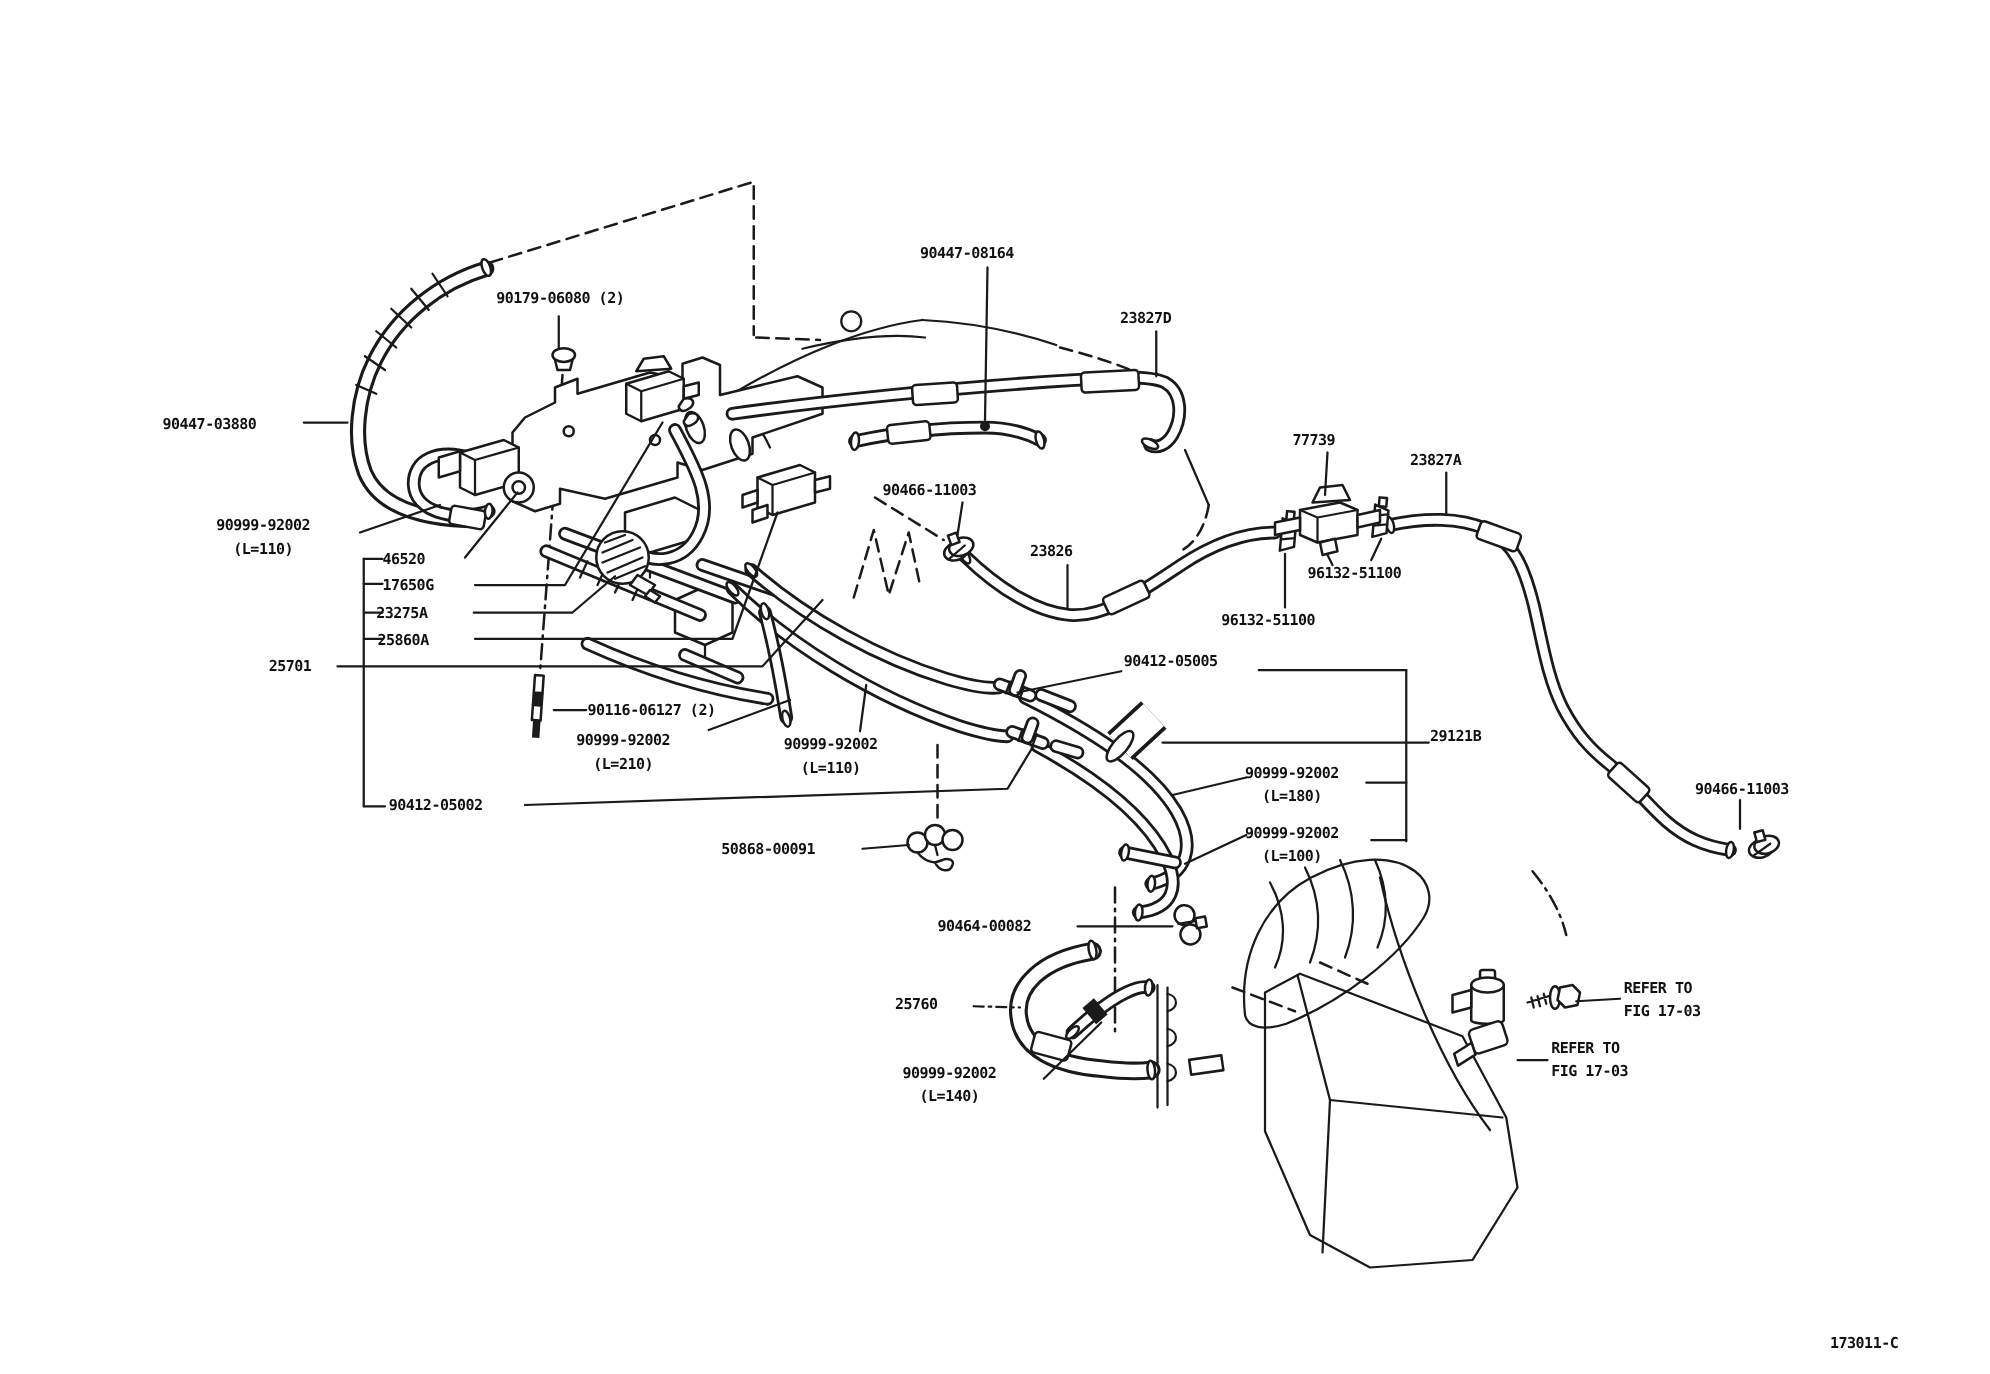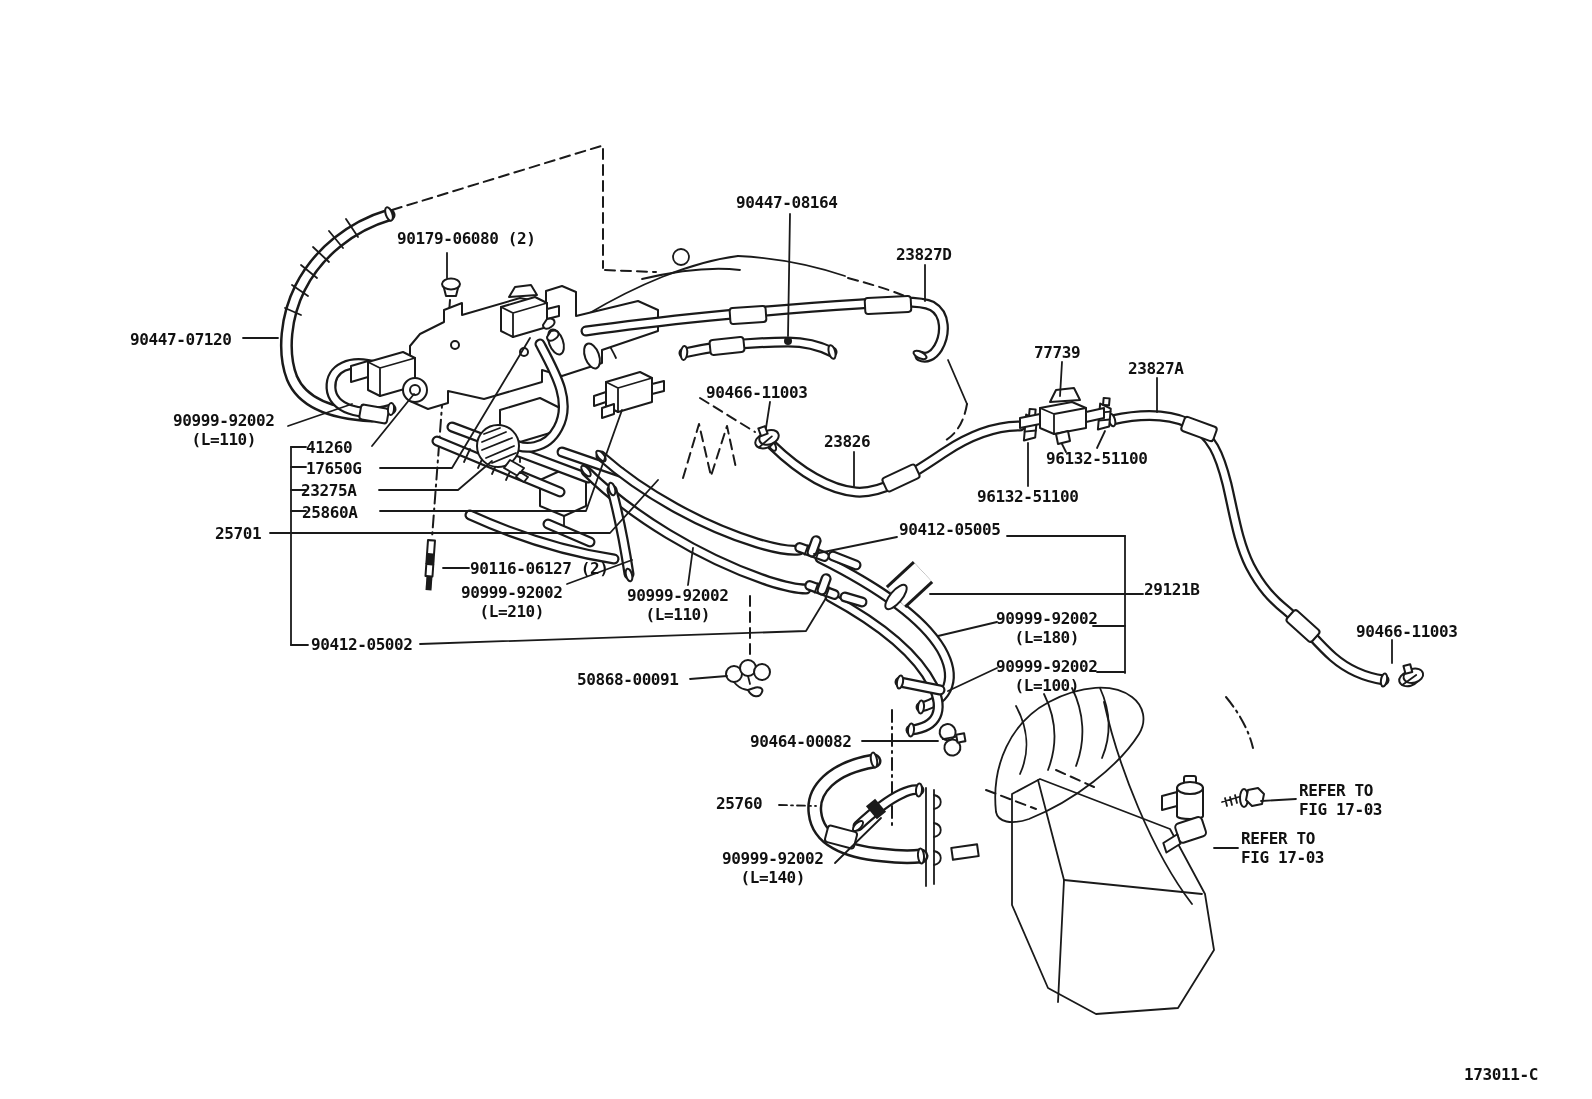--- a/index.html
+++ b/index.html
@@ -15,21 +15,21 @@
   .to{fill:none;stroke:#1a1a1a;stroke-width:13;stroke-linecap:round;}
   .ti{fill:none;stroke:#fff;stroke-width:8;stroke-linecap:round;}
   .so{fill:none;stroke:#1a1a1a;stroke-width:11;stroke-linecap:round;}
   .si{fill:none;stroke:#fff;stroke-width:6.5;stroke-linecap:round;}
   .bo{fill:none;stroke:#1a1a1a;stroke-width:15;stroke-linecap:round;}
   .bi{fill:none;stroke:#fff;stroke-width:10;stroke-linecap:round;}
   .co{fill:none;stroke:#1a1a1a;stroke-width:30;stroke-linecap:butt;}
   .ci{fill:none;stroke:#fff;stroke-width:24;stroke-linecap:butt;}
   .wh{fill:#fff;stroke:#1a1a1a;stroke-width:2;stroke-linejoin:round;}
   .bk{fill:#1a1a1a;stroke:none;}
-  .lbl{position:absolute;font-size:16px;line-height:19px;font-weight:bold;color:#111;
+  .lbl{position:absolute;font-size:12px;line-height:19px;font-weight:bold;color:#111;
        white-space:pre;letter-spacing:-0.4px;}
   .lbl .l2{display:block;text-align:center;}
   .lbl.la .l2{text-align:left;}
 </style>
 </head>
 <body>
 
 <div id="stage">
 
 <svg id="art" width="1592" height="1099" viewBox="0 0 1592 1099">
@@ -355,23 +355,23 @@
     <path d="M 862,741 L 938,741"></path>
     <path d="M 779,805 L 816,806" stroke-dasharray="8 4 2 4"></path>
     <path d="M 835,863 L 881,818"></path>
     <path d="M 1296,799 L 1261,801"></path>
     <path d="M 1238,848 L 1214,848"></path>
   </g>
 </svg>
 
 <div>
   <div class="lbl" style="left:397px;top:229px"><span>90179-06080 (2)</span></div>
-  <div class="lbl" style="left:130px;top:330px"><span>90447-07120</span></div>
+  <div class="lbl" style="left:130px;top:330px"><span>90447-03880</span></div>
   <div class="lbl" style="left:173px;top:411px"><span>90999-92002</span><span class="l2">(L=110)</span></div>
-  <div class="lbl" style="left:306px;top:438px"><span>41260</span></div>
+  <div class="lbl" style="left:306px;top:438px"><span>46520</span></div>
   <div class="lbl" style="left:306px;top:459px"><span>17650G</span></div>
   <div class="lbl" style="left:301px;top:481px"><span>23275A</span></div>
   <div class="lbl" style="left:302px;top:503px"><span>25860A</span></div>
   <div class="lbl" style="left:215px;top:524px"><span>25701</span></div>
   <div class="lbl" style="left:470px;top:559px"><span>90116-06127 (2)</span></div>
   <div class="lbl" style="left:461px;top:583px"><span>90999-92002</span><span class="l2">(L=210)</span></div>
   <div class="lbl" style="left:627px;top:586px"><span>90999-92002</span><span class="l2">(L=110)</span></div>
   <div class="lbl" style="left:311px;top:635px"><span>90412-05002</span></div>
   <div class="lbl" style="left:577px;top:670px"><span>50868-00091</span></div>
   <div class="lbl" style="left:736px;top:193px"><span>90447-08164</span></div>

